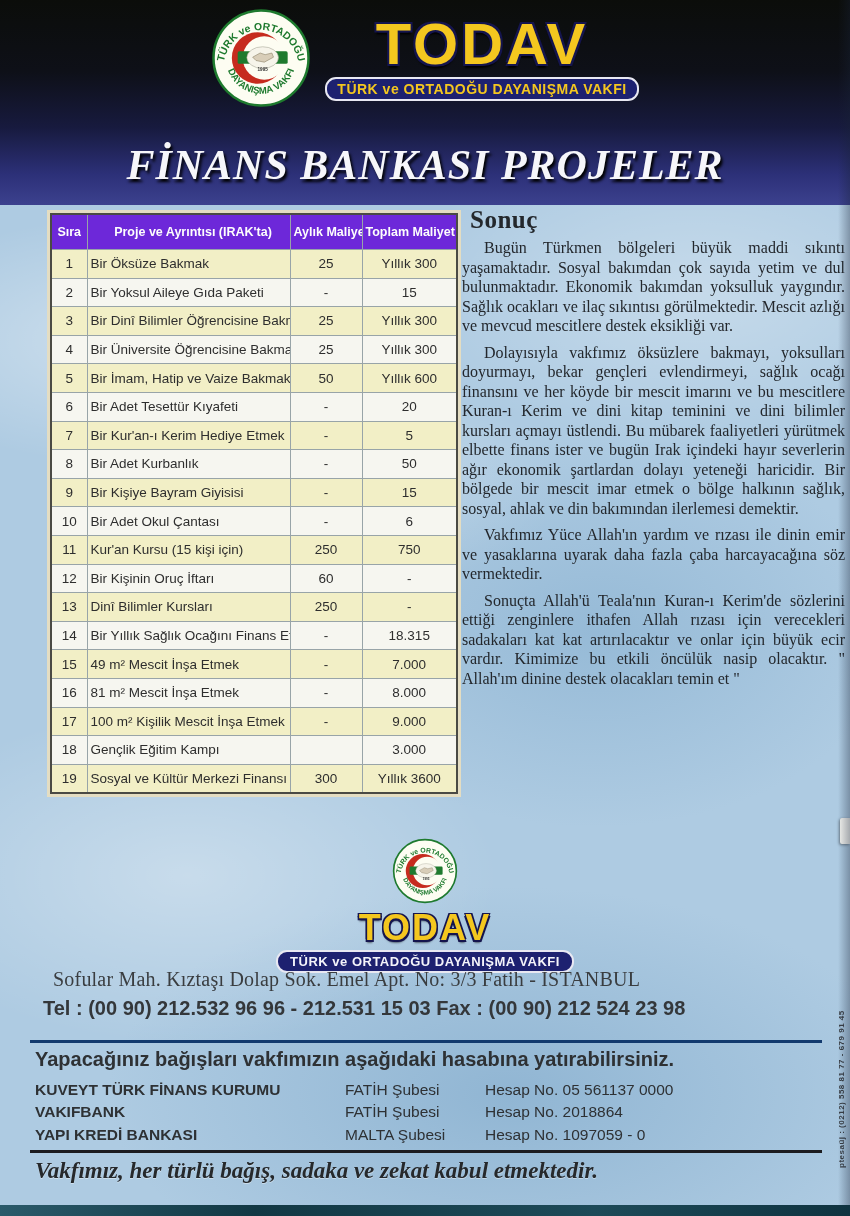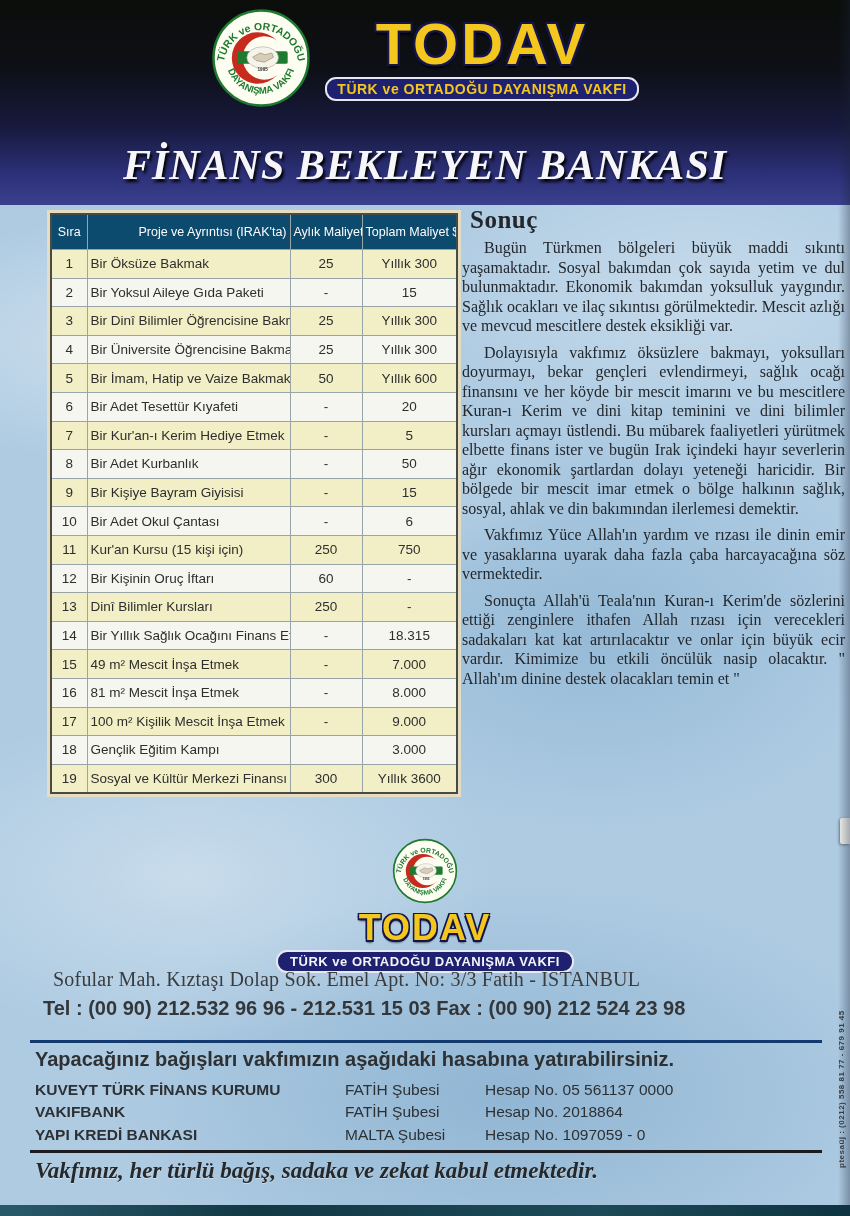--- a/index.html
+++ b/index.html
@@ -41,24 +41,24 @@
   }
   
   .table-wrap{position:absolute;left:50px;top:213px;width:406px;}
   table.projects{
     border-collapse:collapse;table-layout:fixed;width:100%;
     border:2px solid #4a4a44;outline:3px solid #e4ddc2;
     background:#f7f7f2;
   }
   table.projects th,table.projects td{border:1px solid #98a4a8;overflow:hidden;white-space:nowrap;}
   table.projects th{
-    background:#0c4a6e;color:#fdfdfd;font-size:12.5px;font-weight:normal;
+    background:#6d28d9;color:#fdfdfd;font-size:12.5px;font-weight:bold;
     height:34px;padding:0 3px;text-align:center;
   }
-  table.projects th.h-left{text-align:right;padding-left:12px;}
+  table.projects th.h-left{text-align:center;padding-left:12px;}
   table.projects td{
     height:27.6px;font-size:13.5px;color:#2e2e2e;text-align:center;padding:0 3px;
   }
   table.projects td.cell-left{text-align:left;}
   table.projects tbody tr:nth-child(odd) td{background:#f2efc6;}
   table.projects tbody tr:nth-child(even) td{background:#f6f6f0;}
   
   .article{position:absolute;left:462px;top:206px;width:383px;font-family:"Liberation Serif",serif;color:#23272c;}
   .article h2{margin:0 0 4px 8px;font-size:25px;letter-spacing:.5px;}
   .article p{margin:0 0 7px 0;font-size:16px;line-height:1.22;text-align:justify;text-indent:22px;}
@@ -123,21 +123,21 @@
         <rect x="32" y="52" width="60" height="15" fill="#1e7a2e" rx="2"></rect>
         <ellipse cx="62" cy="59.5" rx="19" ry="13" fill="#f6f4ea" stroke="#9a9a8a" stroke-width="0.6"></ellipse>
         <path d="M50,59 l9,-5 6,2 8,-2 2,5 -11,6 -10,-2 z" fill="#d8cdb8" stroke="#8a7f66" stroke-width="0.7"></path>
         <text x="62" y="76" font-family="Liberation Sans, sans-serif" font-size="5.5" font-weight="bold" fill="#333" text-anchor="middle">1995</text>
       </svg>
       <div class="logo-text">
         <div class="todav-word">TODAV</div>
         <div class="banner-pill banner-yellow">TÜRK ve ORTADOĞU DAYANIŞMA VAKFI</div>
       </div>
     </div>
-    <h1 class="main-title">FİNANS BEKLEYEN BANKASI</h1>
+    <h1 class="main-title">FİNANS BANKASI PROJELER</h1>
   </header>
 
   <div class="table-wrap">
     <table class="projects">
       <colgroup>
           <col style="width:36px">
           <col style="width:203px">
           <col style="width:72px">
           <col style="width:95px">
         </colgroup>

